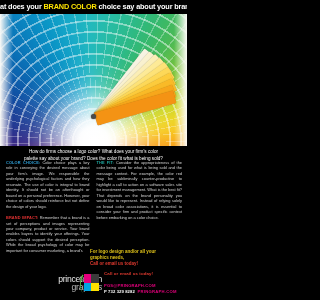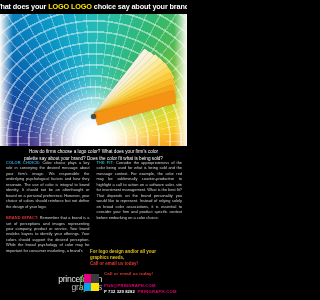--- a/index.html
+++ b/index.html
@@ -356,21 +356,21 @@
     color: #e5007d;
     letter-spacing: 0.25px;
   }
 </style>
 </head>
 <body>
 
 <div id="poster">
 
   <div class="header-bar">
-    <div class="header-title"><span>What does your </span><span class="hl">LOGO LOGO</span><span> choice say about your brand?</span></div>
+    <div class="header-title"><span>What does your </span><span class="hl">BRAND COLOR</span><span> choice say about your brand?</span></div>
   </div>
 
   <div class="hero">
     <div class="hero-inner">
       <div class="fan-base"></div>
       <div class="fan-rings"></div>
       <div class="fan-spokes"></div>
       <div class="fan-core-glow"></div>
       <div id="strips">
           <div class="strip" style="background: rgb(247, 243, 226); width: 81.7px; transform: translate(0px, -38px) rotate(-52deg); z-index: 3;"></div>

